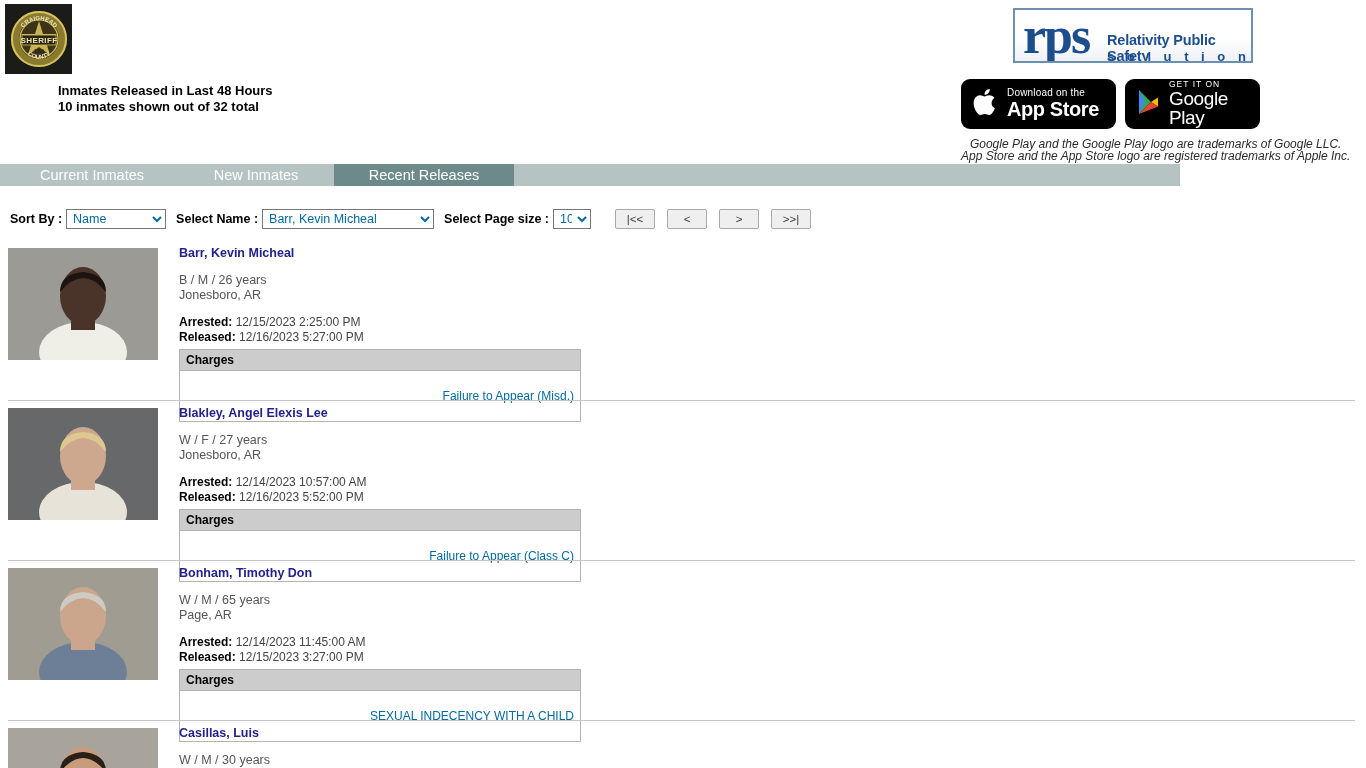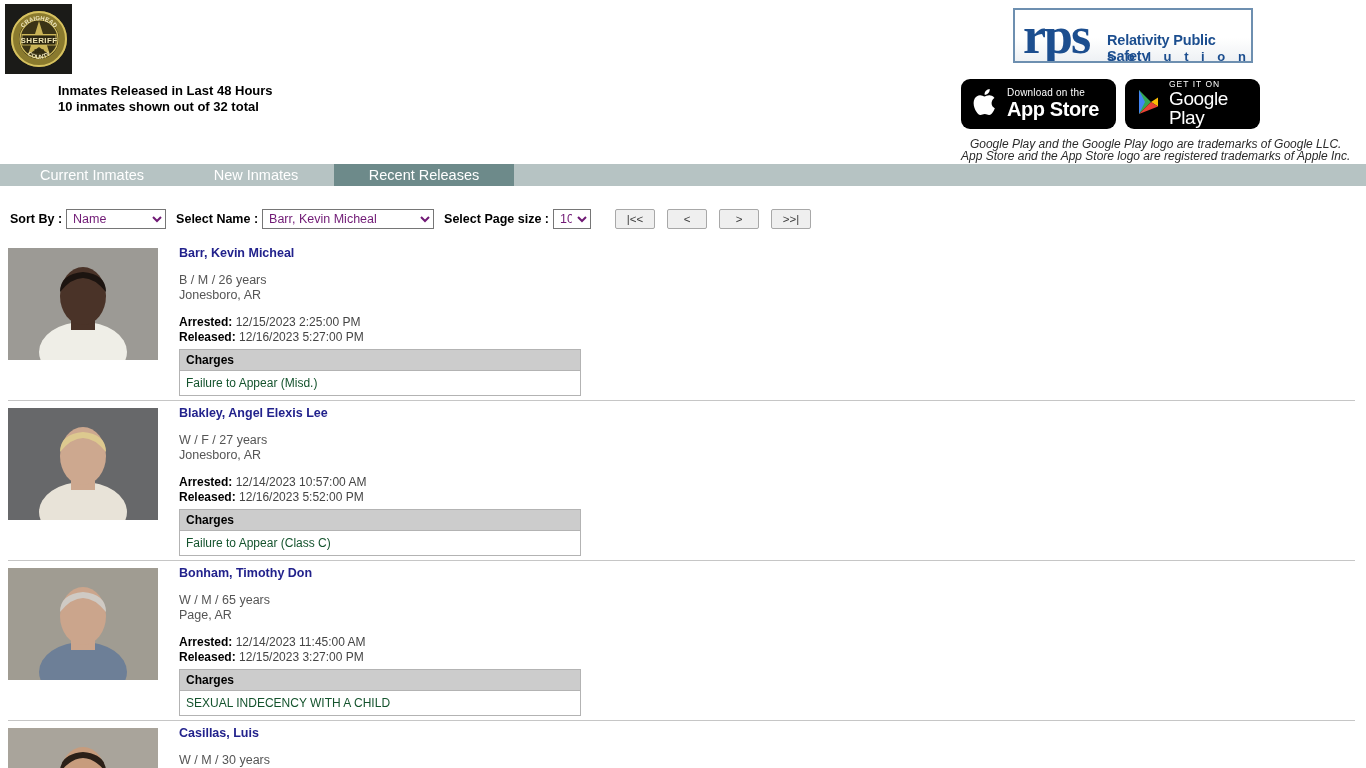--- a/index.html
+++ b/index.html
@@ -119,21 +119,21 @@
     color: #2a2a2a;
     line-height: 11.5px;
     white-space: nowrap;
     text-align: center;
   }
 
   
   .tabbar {
     position: absolute;
     left: 0; top: 164px;
-    width: 1366px; height: 22px;
+    width: 1180px; height: 22px;
     background: #b6c3c3;
   }
   .tab {
     position: absolute;
     top: 0; height: 22px;
     font-size: 14.5px;
     color: #ffffff;
     text-align: center;
     line-height: 22px;
     cursor: pointer;
@@ -152,21 +152,21 @@
     align-items: center;
     font-size: 12.5px;
     font-weight: bold;
     color: #000000;
   }
   .ctl-label { margin-left: 10px; margin-right: 4px; white-space: nowrap; }
   select {
     font-family: "Liberation Sans", sans-serif;
     font-size: 12.5px;
     font-weight: normal;
-    color: #701a75;
+    color: #0369a1;
     background: #ffffff;
     border: 1px solid #767676;
     height: 20px;
     padding: 0 2px;
   }
   .sel-sort { width: 100px; }
   .sel-name { width: 172px; }
   .sel-size { width: 38px; }
   .pager { margin-left: 24px; display: flex; }
   .pg-btn {
@@ -246,25 +246,25 @@
     background: #cccccc;
     text-align: left;
     font-size: 12px;
     font-weight: bold;
     color: #000000;
     padding: 3px 6px;
     border-bottom: 1px solid #b3b3b3;
   }
   .charges-table td {
     background: #ffffff;
-    text-align: left;
+    text-align: right;
     font-size: 12px;
     font-weight: normal;
-    color: #14532d;
-    padding: 5px 6px;
+    color: #0369a1;
+    padding: 18px 6px;
   }
 </style>
 </head>
 <body>
 
 <div class="header">
 
   <div class="badge-logo">
     <svg width="60" height="60" viewBox="0 0 60 60">
       <circle cx="30" cy="30" r="28" fill="#8a7a2e"></circle>

